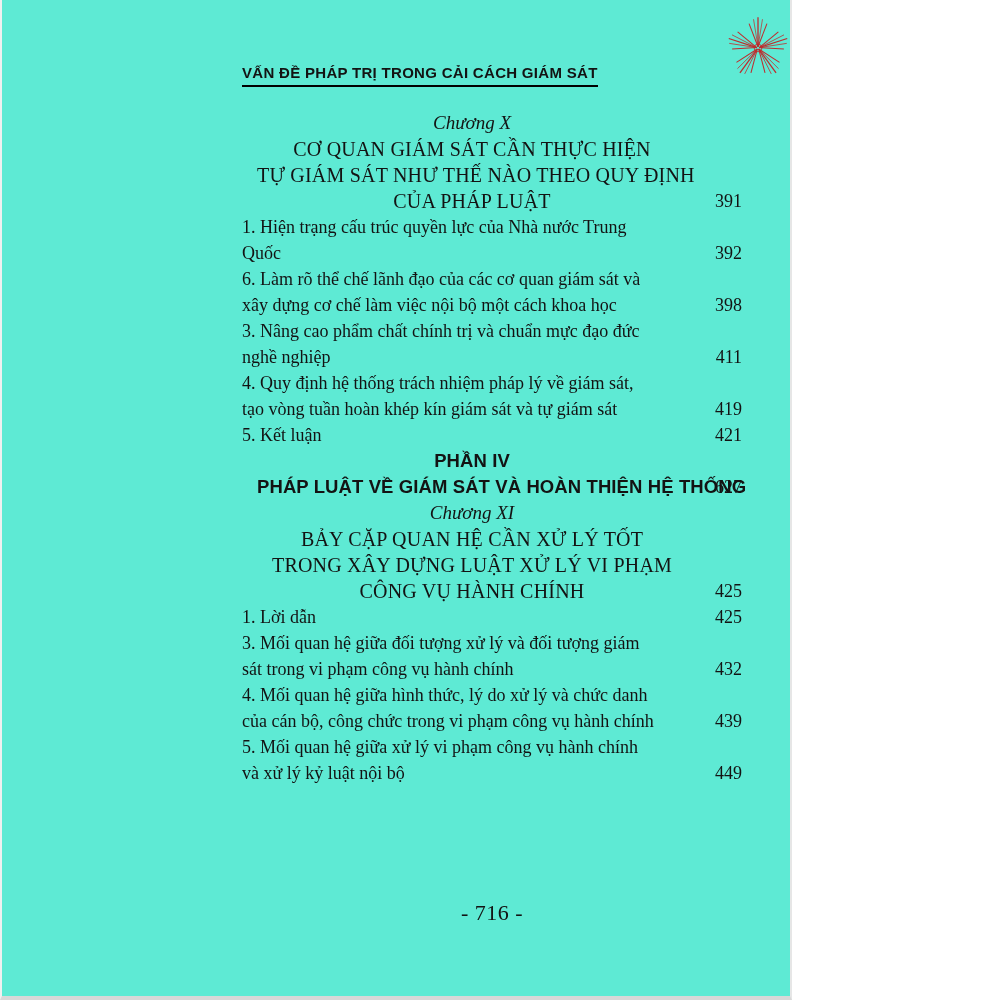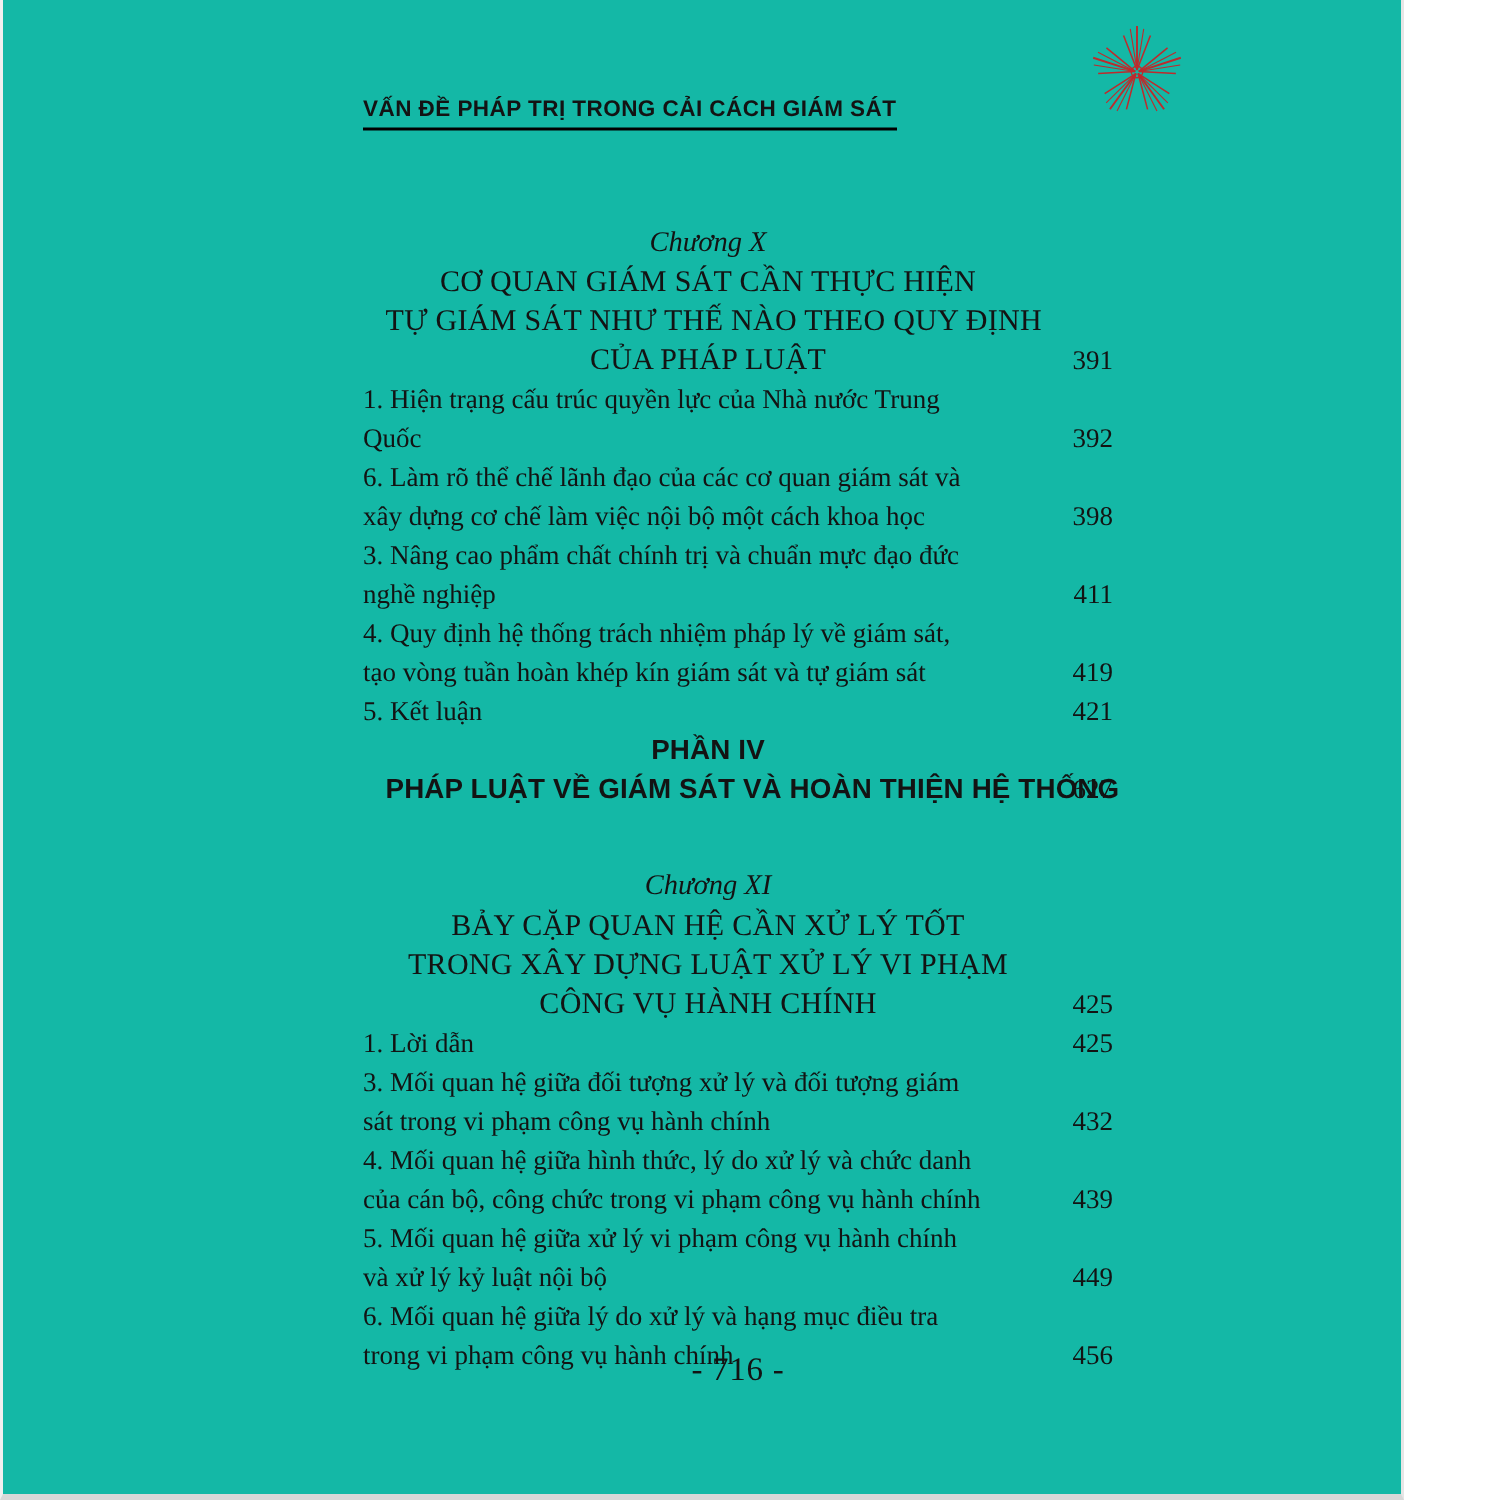--- a/index.html
+++ b/index.html
@@ -5,23 +5,23 @@
   * { margin: 0; padding: 0; box-sizing: border-box; }
   html, body { width: 1000px; height: 1000px; }
   body {
     background: #ffffff;
     font-family: "Liberation Serif", "DejaVu Serif", serif;
     color: #131313;
     overflow: hidden;
   }
   .page {
     position: relative;
-    width: 936px;
+    width: 792px;
     height: 1000px;
-    background: #14b8a6;
+    background: #5eead4;
     border-left: 2px solid #f0f0f0;
     border-right: 2px solid #e6e6e6;
     border-bottom: 4px solid #d8d8d8;
   }
   .running-header {
     position: absolute;
     left: 240px;
     top: 64px;
     font-family: "Liberation Sans", sans-serif;
     font-weight: bold;
@@ -63,21 +63,20 @@
   .item .toc-text {
     font-size: 18px;
     padding-right: 62px;
     text-align: left;
   }
   .chapter-label .toc-text {
     text-align: center;
     font-style: italic;
     font-size: 19px;
     padding: 0 55px 0 15px;
-    margin-top: 39px;
   }
   .chapter-title .toc-text {
     text-align: center;
     font-size: 20px;
     letter-spacing: 0.2px;
     padding: 0 55px 0 15px;
   }
   .part-label .toc-text,
   .part-title .toc-text {
     text-align: center;
@@ -238,26 +237,17 @@
       </div>
       <div class="toc-block item">
         <div class="toc-row">
           <span class="toc-text">5. Mối quan hệ giữa xử lý vi phạm công vụ hành chính</span>
         </div>
         <div class="toc-row">
           <span class="toc-text">và xử lý kỷ luật nội bộ</span>
           <span class="toc-page">449</span>
         </div>
       </div>
-      <div class="toc-block item">
-        <div class="toc-row">
-          <span class="toc-text">6. Mối quan hệ giữa lý do xử lý và hạng mục điều tra</span>
-        </div>
-        <div class="toc-row">
-          <span class="toc-text">trong vi phạm công vụ hành chính</span>
-          <span class="toc-page">456</span>
-        </div>
-      </div>
     </main>
 
   <div class="page-footer">- 716 -</div>
 
 </div>
 
 </body></html>

